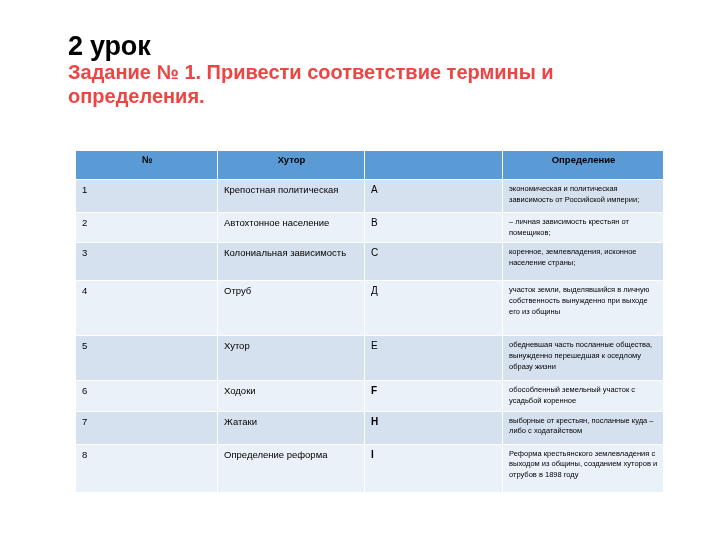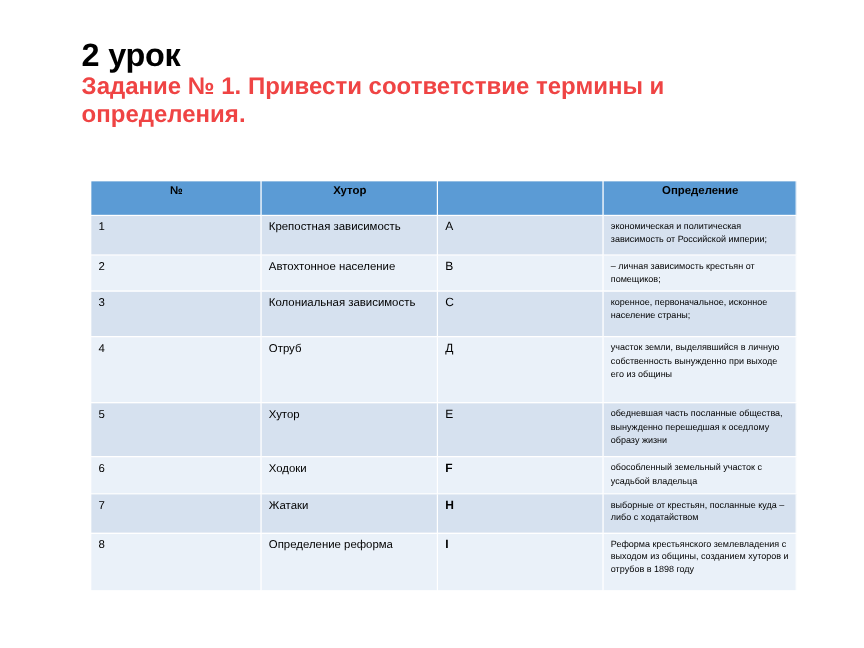--- a/index.html
+++ b/index.html
@@ -129,53 +129,53 @@
         <tr>
           <th>№</th>
           <th>Хутор</th>
           <th></th>
           <th>Определение</th>
         </tr>
       </thead>
       <tbody id="table-body">
           <tr class="band-a" style="height: 33px;">
             <td class="cell-num">1</td>
-            <td class="cell-term">Крепостная зависимость</td>
+            <td class="cell-term">Крепостная политическая</td>
             <td class="cell-letter">А</td>
             <td class="cell-def">экономическая и политическая зависимость от Российской империи;</td>
           </tr>
           <tr class="band-b" style="height: 28px;">
             <td class="cell-num">2</td>
             <td class="cell-term">Автохтонное население</td>
             <td class="cell-letter">В</td>
             <td class="cell-def">– личная зависимость крестьян от помещиков;</td>
           </tr>
           <tr class="band-a" style="height: 38px;">
             <td class="cell-num">3</td>
             <td class="cell-term">Колониальная зависимость</td>
             <td class="cell-letter">С</td>
-            <td class="cell-def">коренное, первоначальное, исконное население страны;</td>
+            <td class="cell-def">коренное, землевладения, исконное население страны;</td>
           </tr>
           <tr class="band-b" style="height: 55px;">
             <td class="cell-num">4</td>
             <td class="cell-term">Отруб</td>
             <td class="cell-letter">Д</td>
             <td class="cell-def">участок земли, выделявшийся в личную собственность вынужденно при выходе его из общины</td>
           </tr>
           <tr class="band-a" style="height: 45px;">
             <td class="cell-num">5</td>
             <td class="cell-term">Хутор</td>
             <td class="cell-letter">Е</td>
             <td class="cell-def">обедневшая часть посланные общества, вынужденно перешедшая к оседлому образу жизни</td>
           </tr>
           <tr class="band-b" style="height: 28px;">
             <td class="cell-num">6</td>
             <td class="cell-term">Ходоки</td>
             <td class="cell-letter bold">F</td>
-            <td class="cell-def">обособленный земельный участок с усадьбой владельца</td>
+            <td class="cell-def">обособленный земельный участок с усадьбой коренное</td>
           </tr>
           <tr class="band-a" style="height: 33px;">
             <td class="cell-num">7</td>
             <td class="cell-term">Жатаки</td>
             <td class="cell-letter bold">H</td>
             <td class="cell-def">выборные от крестьян, посланные куда – либо с ходатайством</td>
           </tr>
           <tr class="band-b" style="height: 48px;">
             <td class="cell-num">8</td>
             <td class="cell-term">Определение реформа</td>

